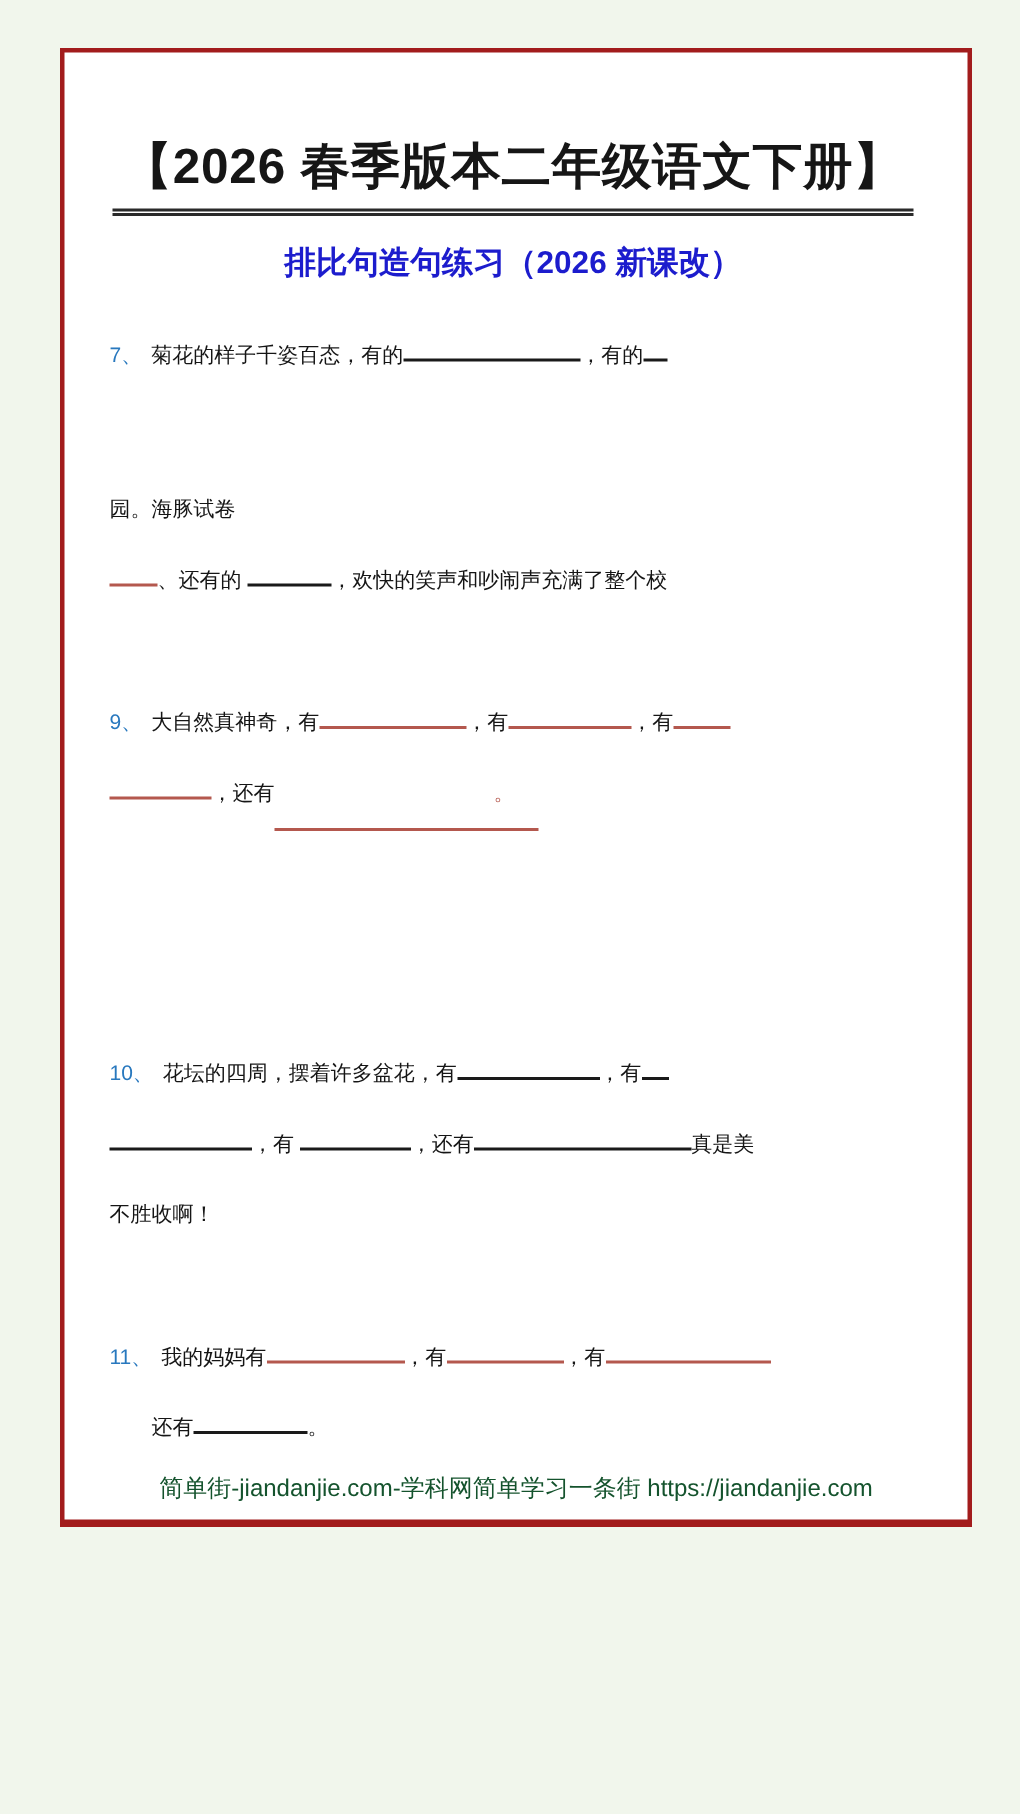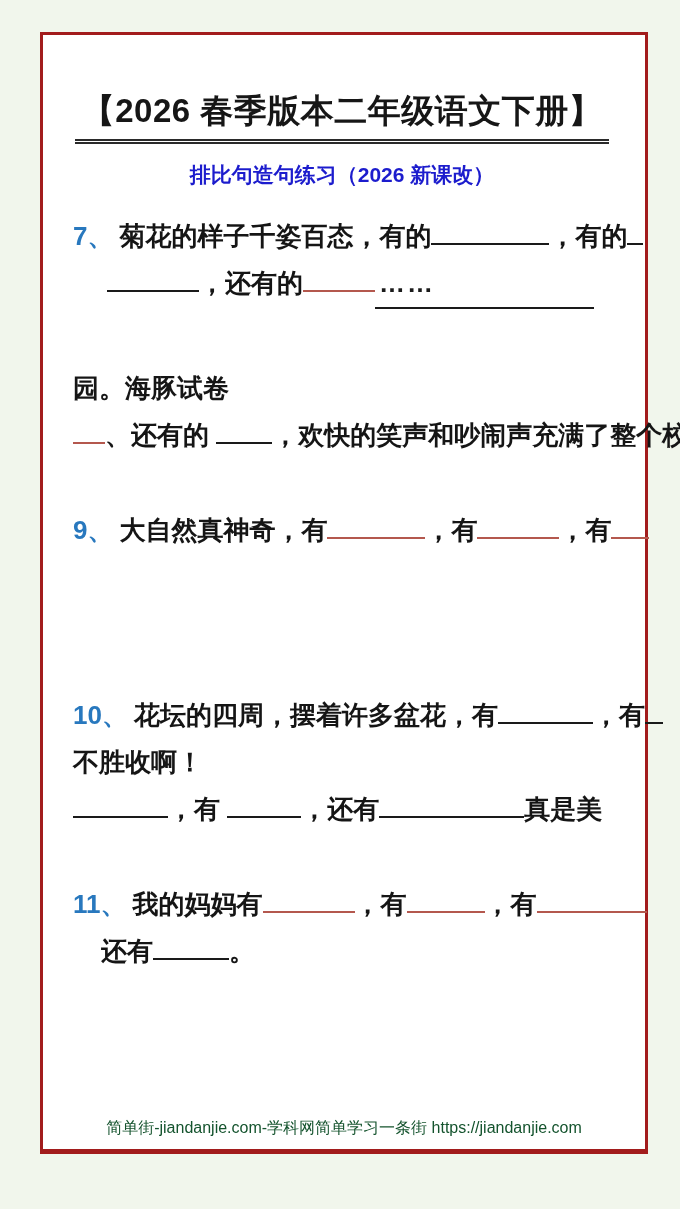--- a/index.html
+++ b/index.html
@@ -5,41 +5,41 @@
   html,body{margin:0;padding:0;}
   body{
     width:680px;height:1209px;
     background:#f1f6ec;
     font-family:"Liberation Sans","DejaVu Sans",sans-serif;
     position:relative;
     overflow:hidden;
   }
   .sheet{
     position:absolute;left:40px;top:32px;
-    width:608px;height:1122px;
+    width:608px;height:986px;
     box-sizing:border-box;
     background:#ffffff;
     border:3px solid #a21c1c;
     border-bottom-width:5px;
   }
   .content{padding:54px 34px 0 30px;}
   .title{
     font-size:33px;font-weight:700;color:#161616;
     text-align:center;white-space:nowrap;
     padding-bottom:5px;margin:0 2px;
     border-bottom:5px double #2a2a2a;
     letter-spacing:0.5px;
   }
   .subtitle{
     font-size:21px;font-weight:700;color:#1c1ccd;
     text-align:center;white-space:nowrap;
     margin-top:17px;
   }
   .questions{margin-top:24px;}
-  .q{font-size:26px;font-weight:700;color:#151515;}
+  .q{font-size:14px;font-weight:400;color:#151515;}
   .qline{line-height:47px;white-space:nowrap;}
   .qnum{color:#2878be;margin-right:6px;}
   .blank{
     display:inline-block;
     border-bottom:2px solid #1a1a1a;
   }
   .blank.red{border-bottom-color:#b4584e;}
   .blank.dots{
     width:215px;text-align:left;padding-left:4px;
     letter-spacing:2px;color:#1a1a1a;
@@ -69,49 +69,49 @@
 
     <div class="title">【2026 春季版本二年级语文下册】</div>
     <div class="subtitle">排比句造句练习（2026 新课改）</div>
 
     <div class="questions">
 
       <div class="q q7">
         <div class="qline">
           <span class="qnum">7、</span><span>菊花的样子千姿百态，有的</span><span class="blank" style="width:118px"></span><span>，有的</span><span class="blank" style="width:16px"></span>
         </div>
-        <div class="qline indent34">
-          <span class="blank" style="width:92px"></span><span>，还有的</span><span class="blank red" style="width:72px"></span><span class="blank dots">……</span>
-        </div>
       </div>
 
       <div class="q q8">
         <div class="qline">
           <span>园。海豚试卷</span>
         </div>
         <div class="qline">
           <span class="blank red" style="width:32px"></span><span>、还有的</span>&nbsp;<span class="blank" style="width:56px"></span><span>，欢快的笑声和吵闹声充满了整个校</span>
         </div>
       </div>
 
       <div class="q q9">
         <div class="qline">
           <span class="qnum">9、</span><span>大自然真神奇，有</span><span class="blank red" style="width:98px"></span><span>，有</span><span class="blank red" style="width:82px"></span><span>，有</span><span class="blank red" style="width:38px"></span>
         </div>
+        <div class="qline">
+          <span class="blank red" style="width:68px"></span><span>，还有</span><span class="blank red endmark">。</span>
+        </div>
       </div>
 
       <div class="q q10">
         <div class="qline">
           <span class="qnum">10、</span><span>花坛的四周，摆着许多盆花，有</span><span class="blank" style="width:95px"></span><span>，有</span><span class="blank" style="width:18px"></span>
         </div>
         <div class="qline">
-          <span>不胜收啊！</span>
+          <span class="blank" style="width:95px"></span><span>，有</span>&nbsp;<span class="blank" style="width:74px"></span><span>，还有</span><span class="blank" style="width:145px"></span><span>真是美</span>
         </div>
         <div class="qline">
-          <span class="blank" style="width:95px"></span><span>，有</span>&nbsp;<span class="blank" style="width:74px"></span><span>，还有</span><span class="blank" style="width:145px"></span><span>真是美</span>
+          <span>不胜收啊！</span>
         </div>
       </div>
 
       <div class="q q11">
         <div class="qline">
           <span class="qnum">11、</span><span>我的妈妈有</span><span class="blank red" style="width:92px"></span><span>，有</span><span class="blank red" style="width:78px"></span><span>，有</span><span class="blank red" style="width:110px"></span>
         </div>
         <div class="qline indent28">
           <span>还有</span><span class="blank" style="width:76px"></span><span>。</span>
         </div>

